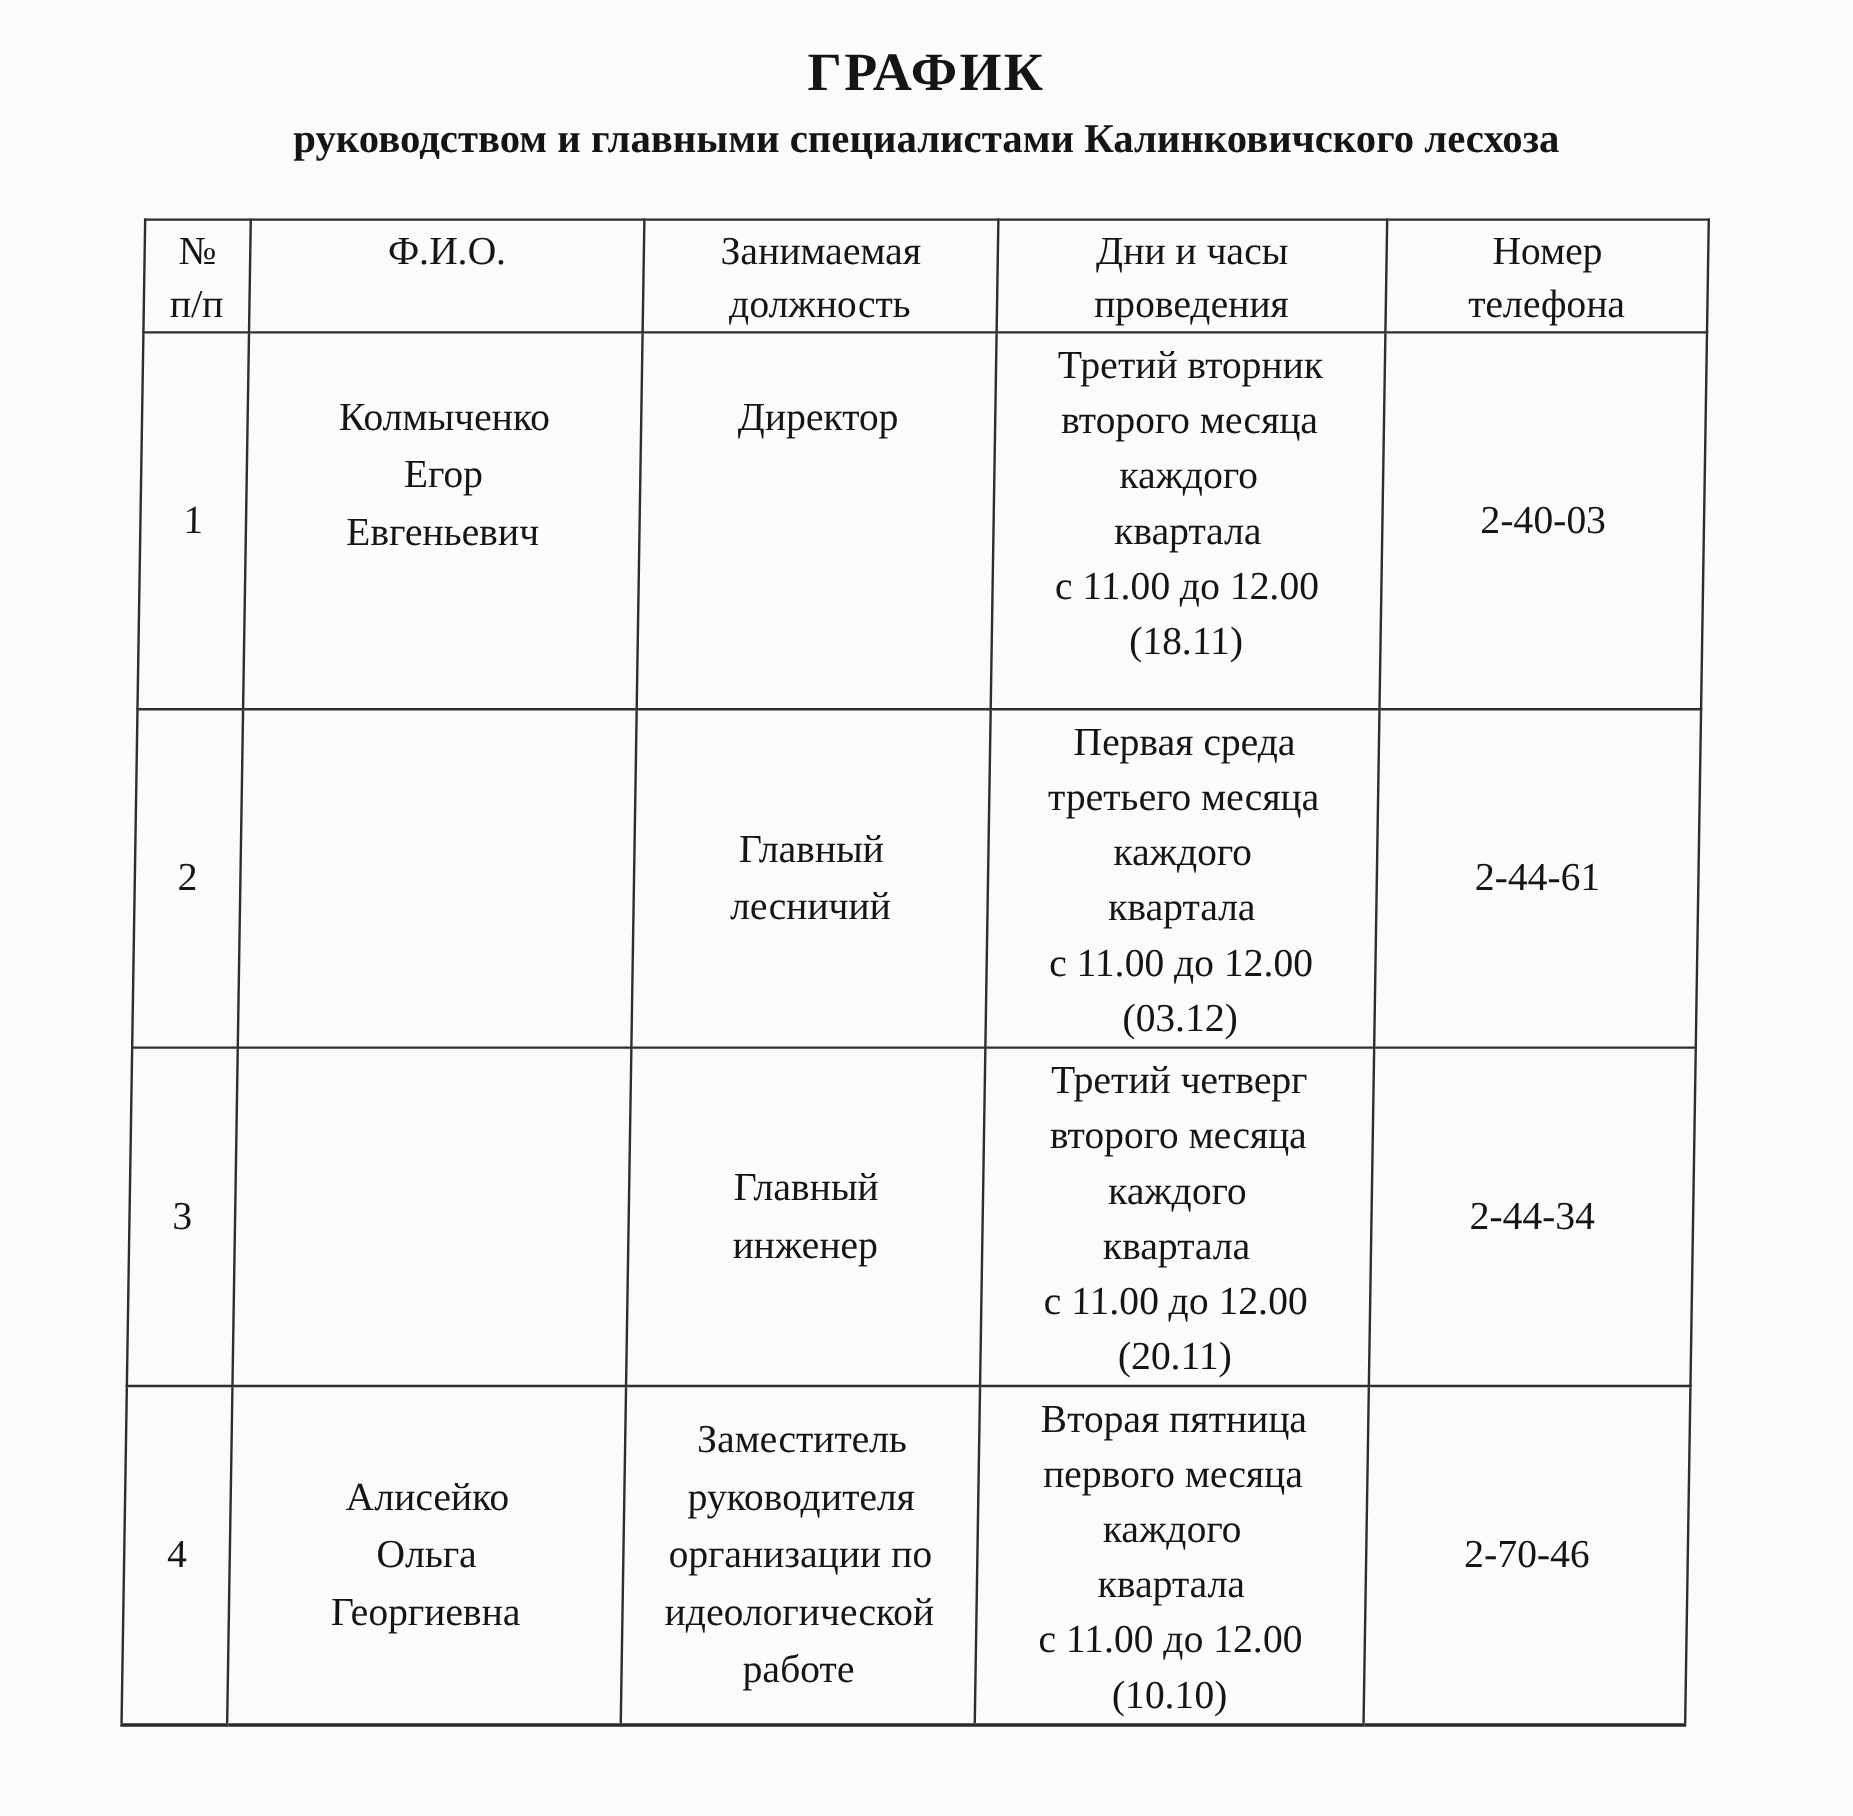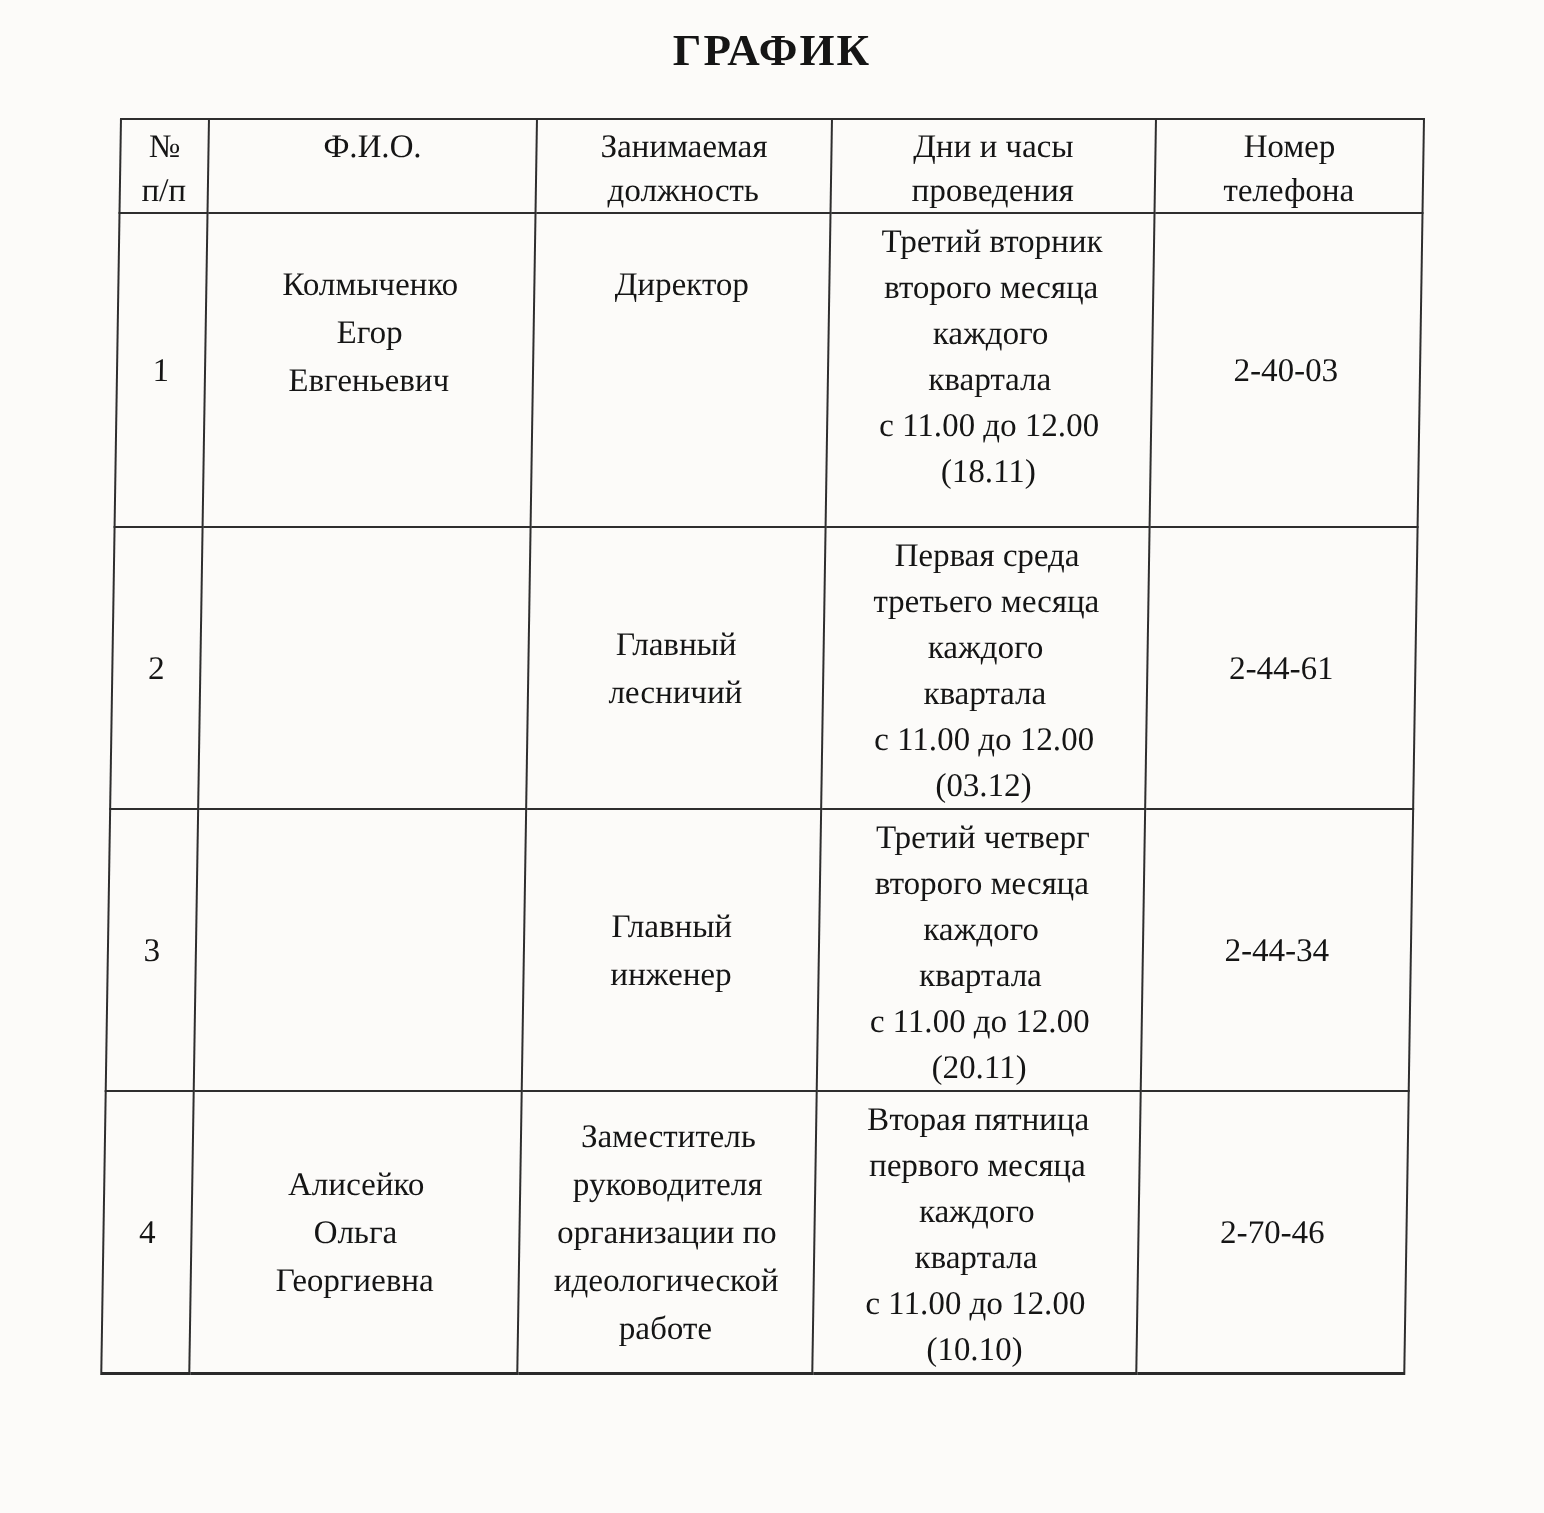--- a/index.html
+++ b/index.html
@@ -11,21 +11,21 @@
     position: relative;
     width: 1544px;
     height: 1513px;
     margin: 0 auto;
     background: #fcfbf9;
     color: #151515;
     font-family: "Liberation Serif", "DejaVu Serif", serif;
     overflow: hidden;
   }
   .title-block {
-    padding-top: 24px;
+    padding-top: 34px;
     text-align: center;
   }
   .doc-title {
     font-size: 45px;
     font-weight: bold;
     letter-spacing: 2px;
     line-height: 52px;
   }
   .doc-subtitle {
     margin-top: 8px;
@@ -72,20 +72,21 @@
   }
 </style>
 </head>
 <body>
 
 <div class="page">
 
   <div class="title-block">
     <div class="doc-title">ГРАФИК</div>
     <div class="doc-subtitle">
+      <div>руководством и главными специалистами Калинковичского лесхоза</div>
     </div>
   </div>
 
   <table class="schedule-table">
     <colgroup>
       <col style="width:88px">
       <col style="width:328px">
       <col style="width:295px">
       <col style="width:324px">
       <col style="width:268px">

